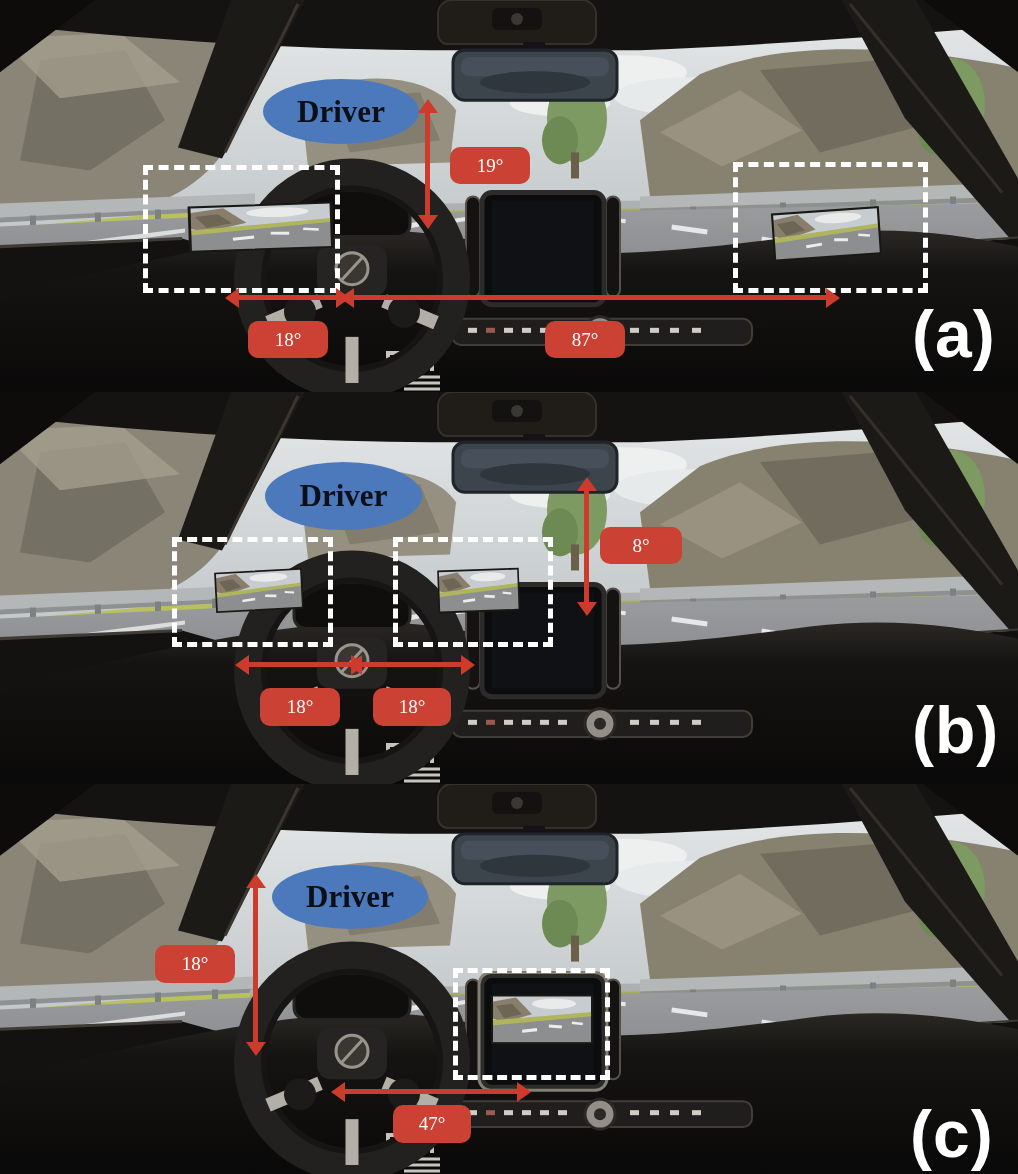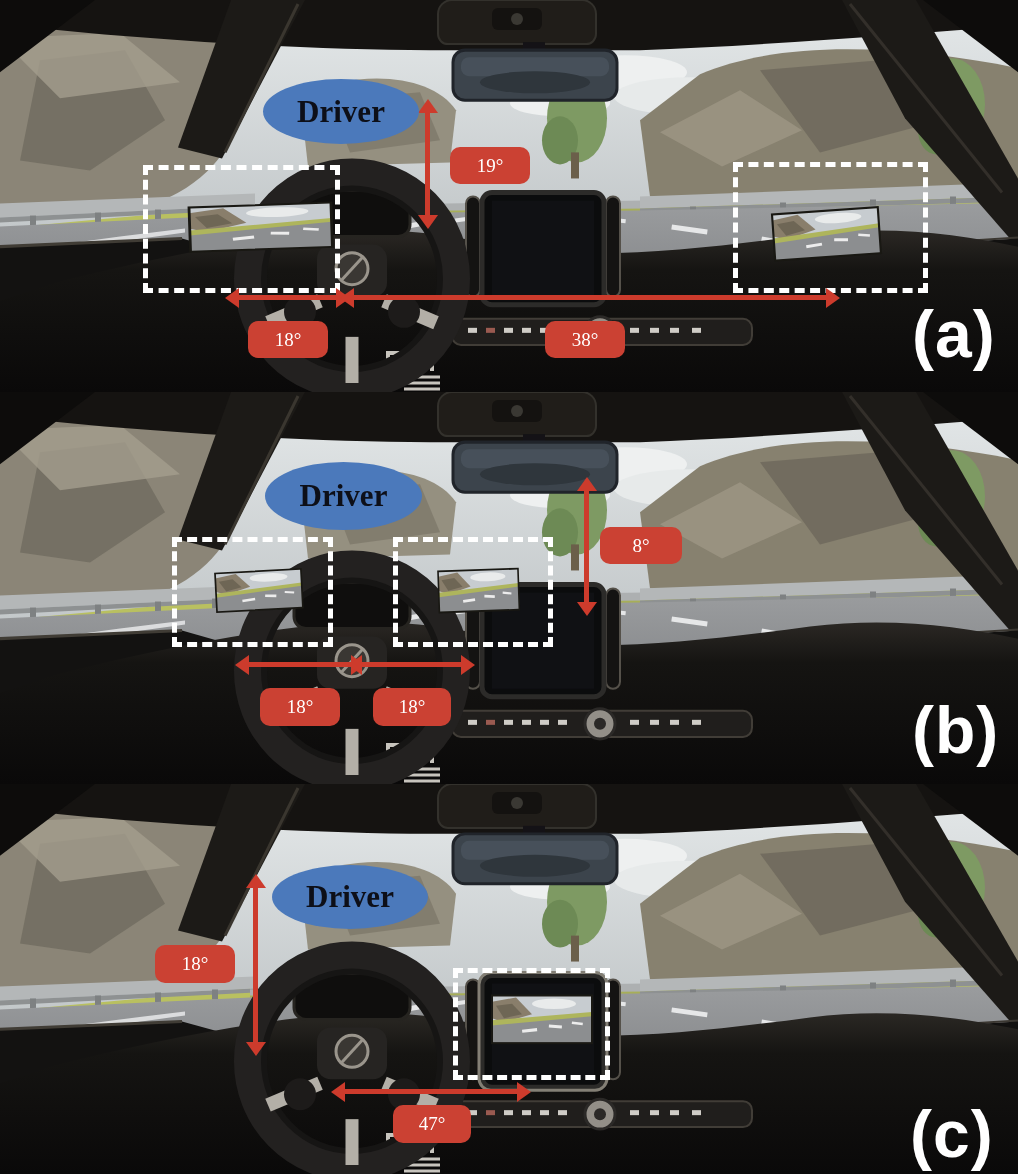--- a/index.html
+++ b/index.html
@@ -220,21 +220,21 @@
       </g>
     </svg>
     <div class="dbox" style="left:143px;top:165px;width:187px;height:118px"></div>
     <div class="dbox" style="left:733px;top:162px;width:185px;height:121px"></div>
     <div class="driver" style="left:263px;top:79px;width:156px;height:65px">Driver</div>
     <div class="arr-v" style="left:425px;top:112px;height:104px"></div>
     <div class="arr-h" style="left:238px;top:295px;width:99px"></div>
     <div class="arr-h" style="left:353px;top:295px;width:474px"></div>
     <div class="badge" style="left:450px;top:147px;width:80px;height:37px">19°</div>
     <div class="badge" style="left:248px;top:321px;width:80px;height:37px">18°</div>
-    <div class="badge" style="left:545px;top:321px;width:80px;height:37px">38°</div>
+    <div class="badge" style="left:545px;top:321px;width:80px;height:37px">87°</div>
     <div class="pletter" style="left:912px;top:296px">(a)</div>
   </section>
 
   <section class="panel" style="top:392px;height:392px">
     <svg class="scene" viewBox="0 0 1018 391" preserveAspectRatio="none">
       <use href="#scene"></use>
       <g>
         <use href="#miniview" transform="translate(215,181) rotate(-3) scale(0.86,0.84)"></use>
       </g>
       <g>

